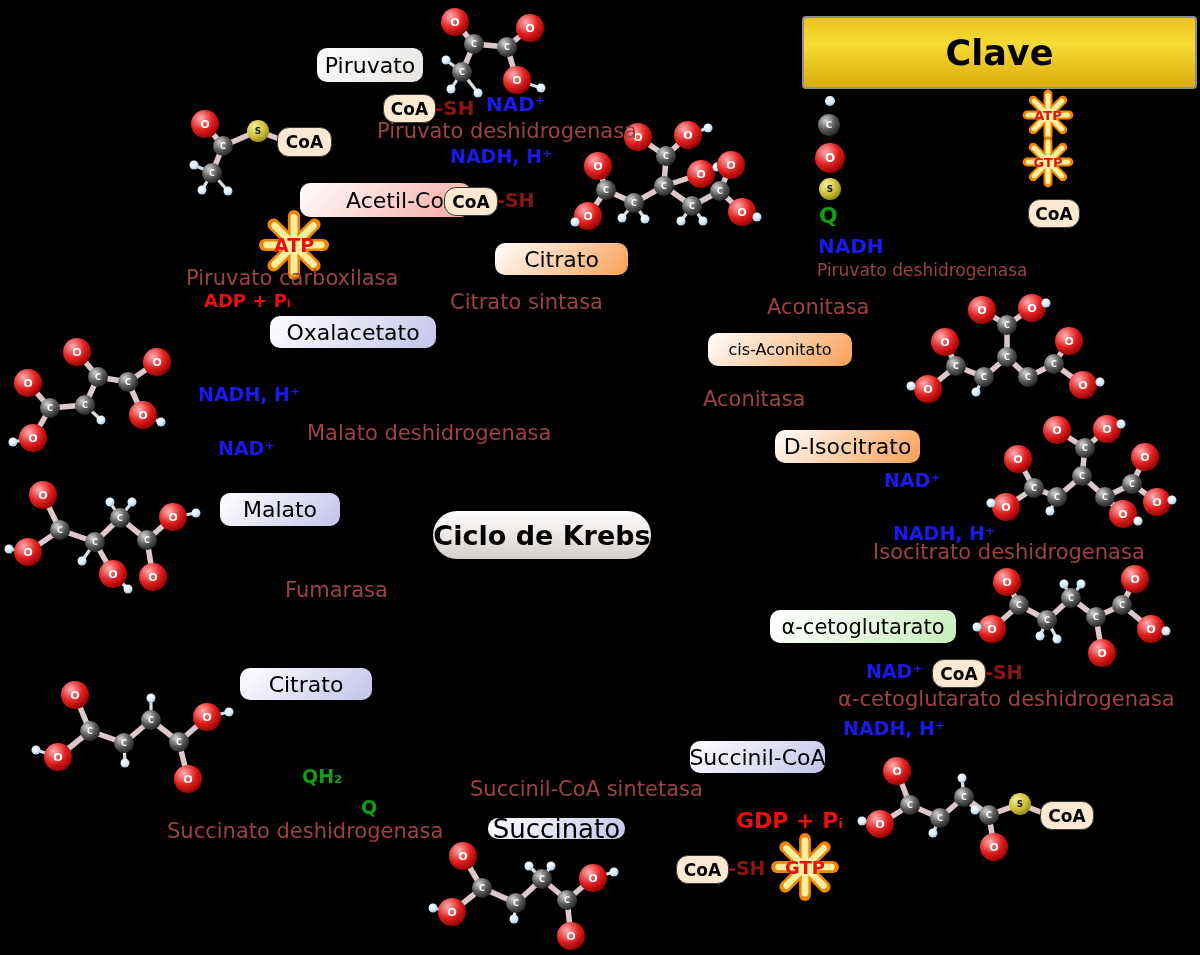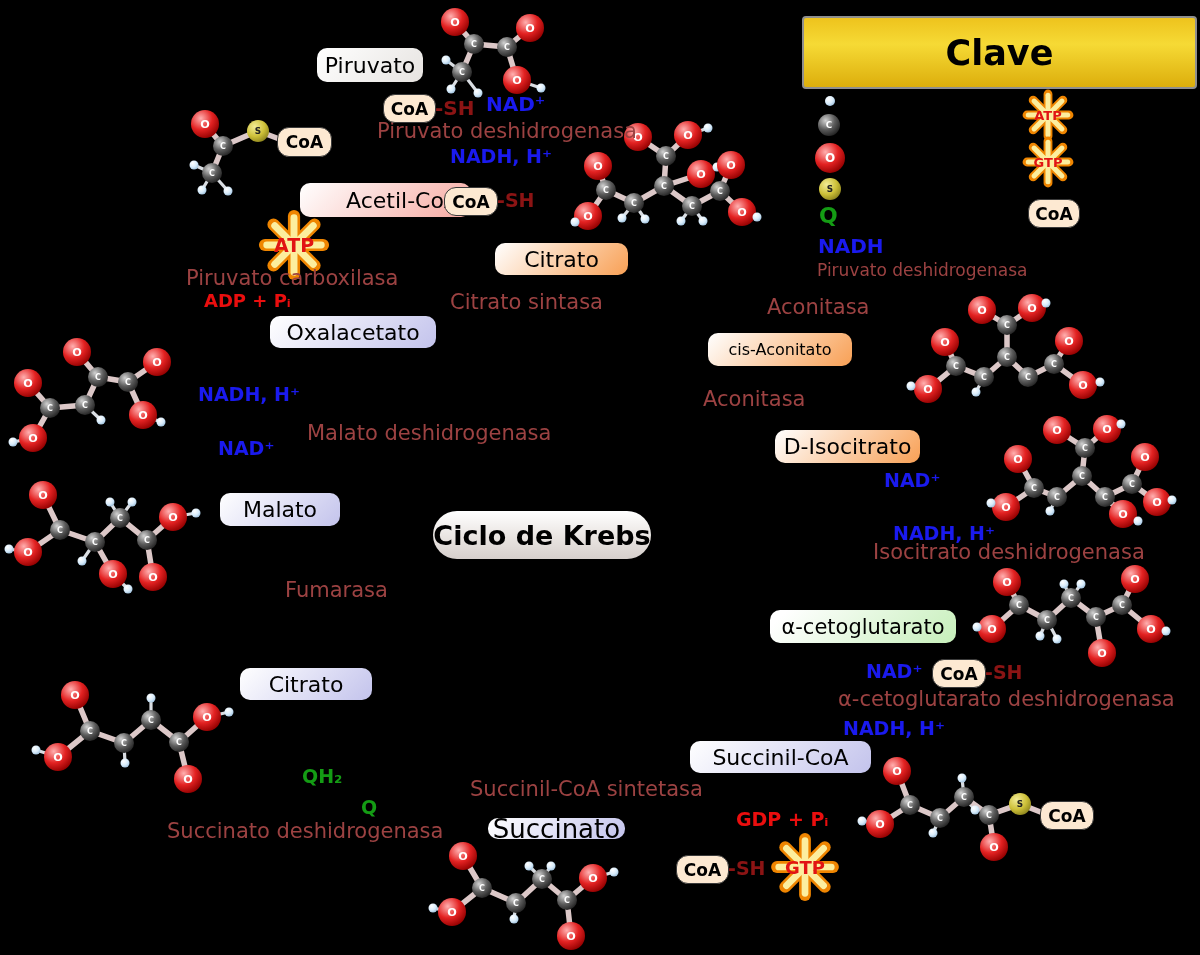--- a/index.html
+++ b/index.html
@@ -565,21 +565,21 @@
 
   <div class="node" id="krebs-center">Ciclo de Krebs</div>
   <div class="node" id="clave-box">Clave</div>
 <div class="node gray" style="left: 317px; top: 48px; width: 106px; height: 34px; font-size: 22px;">Piruvato</div>
     <div class="node pink" style="left: 300px; top: 183px; width: 137px; height: 34px; font-size: 22px;">Acetil-CoA</div>
     <div class="node orange" style="left: 495px; top: 243px; width: 133px; height: 32px; font-size: 22px;">Citrato</div>
     <div class="node lavender" style="left: 270px; top: 316px; width: 166px; height: 32px; font-size: 22px;">Oxalacetato</div>
     <div class="node orange" style="left: 708px; top: 333px; width: 144px; height: 33px; font-size: 16px;">cis-Aconitato</div>
     <div class="node orange" style="left: 775px; top: 430px; width: 145px; height: 33px; font-size: 22px;">D-Isocitrato</div>
     <div class="node green" style="left: 757px; top: 610px; width: 186px; height: 33px; font-size: 21px;">α-cetoglutarato</div>
-    <div class="node lavender" style="left: 690px; top: 741px; width: 181px; height: 32px; font-size: 22px;">Succinil-CoA</div>
+    <div class="node lavender" style="left: 690px; top: 741px; width: 135px; height: 32px; font-size: 22px;">Succinil-CoA</div>
     <div class="node lavender" style="left: 488px; top: 818px; width: 137px; height: 21px; font-size: 26px;">Succinato</div>
     <div class="node lavender" style="left: 220px; top: 493px; width: 120px; height: 33px; font-size: 22px;">Malato</div>
     <div class="node lavender" style="left: 240px; top: 668px; width: 132px; height: 32px; font-size: 22px;">Citrato</div>
     <div class="enzyme" style="left: 377px; top: 119px;">Piruvato deshidrogenasa</div>
     <div class="enzyme" style="left: 186px; top: 266px;">Piruvato carboxilasa</div>
     <div class="enzyme" style="left: 450px; top: 290px;">Citrato sintasa</div>
     <div class="enzyme" style="left: 767px; top: 295px;">Aconitasa</div>
     <div class="enzyme" style="left: 703px; top: 387px;">Aconitasa</div>
     <div class="enzyme" style="left: 873px; top: 540px;">Isocitrato deshidrogenasa</div>
     <div class="enzyme" style="left: 838px; top: 687px;">α-cetoglutarato deshidrogenasa</div>
@@ -591,21 +591,21 @@
     <div class="cof blue" style="left: 486px; top: 92px; font-size: 20px;">NAD⁺</div>
     <div class="cof blue" style="left: 450px; top: 145px; font-size: 19px;">NADH, H⁺</div>
     <div class="cof blue" style="left: 198px; top: 383px; font-size: 19px;">NADH, H⁺</div>
     <div class="cof blue" style="left: 218px; top: 437px; font-size: 19px;">NAD⁺</div>
     <div class="cof blue" style="left: 884px; top: 469px; font-size: 19px;">NAD⁺</div>
     <div class="cof blue" style="left: 893px; top: 522px; font-size: 19px;">NADH, H⁺</div>
     <div class="cof blue" style="left: 866px; top: 660px; font-size: 19px;">NAD⁺</div>
     <div class="cof blue" style="left: 843px; top: 717px; font-size: 19px;">NADH, H⁺</div>
     <div class="cof blue" style="left: 818px; top: 234px; font-size: 20px;">NADH</div>
     <div class="cof red" style="left: 204px; top: 290px; font-size: 18px;">ADP + Pᵢ</div>
-    <div class="cof red" style="left: 736px; top: 808px; font-size: 19px;">GDP + Pᵢ</div>
+    <div class="cof red" style="left: 736px; top: 808px; font-size: 22px;">GDP + Pᵢ</div>
     <div class="cof green" style="left: 302px; top: 765px; font-size: 19px;">QH₂</div>
     <div class="cof green" style="left: 361px; top: 796px; font-size: 19px;">Q</div>
     <div class="cof green" style="left: 819px; top: 203px; font-size: 22px;">Q</div>
     <div class="cof darkred" style="left: 435px; top: 96px; font-size: 20px;">-SH</div>
     <div class="cof darkred" style="left: 497px; top: 189px; font-size: 19px;">-SH</div>
     <div class="cof darkred" style="left: 985px; top: 661px; font-size: 19px;">-SH</div>
     <div class="cof darkred" style="left: 728px; top: 857px; font-size: 19px;">-SH</div>
     <div class="coa-tag" style="left: 383px; top: 94px; width: 51px; height: 27px;">CoA</div>
     <div class="coa-tag" style="left: 277px; top: 127px; width: 53px; height: 28px;">CoA</div>
     <div class="coa-tag" style="left: 444px; top: 187px; width: 52px; height: 27px;">CoA</div>

